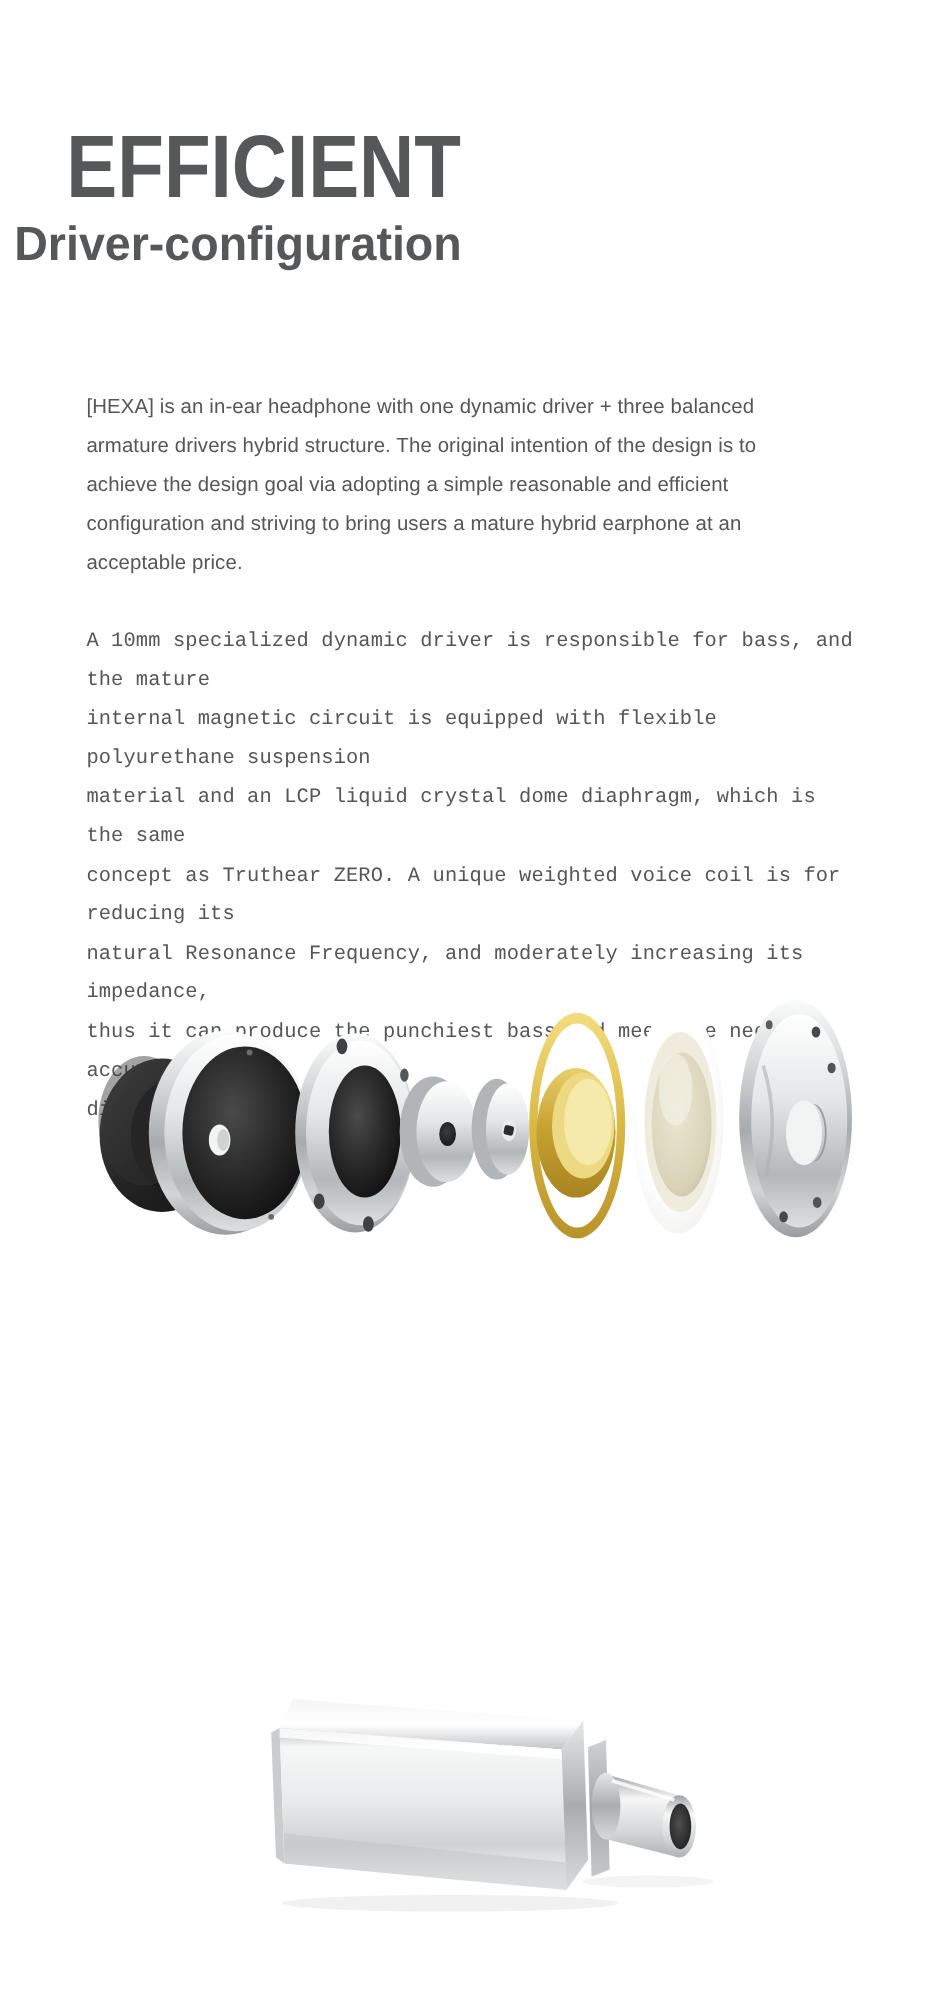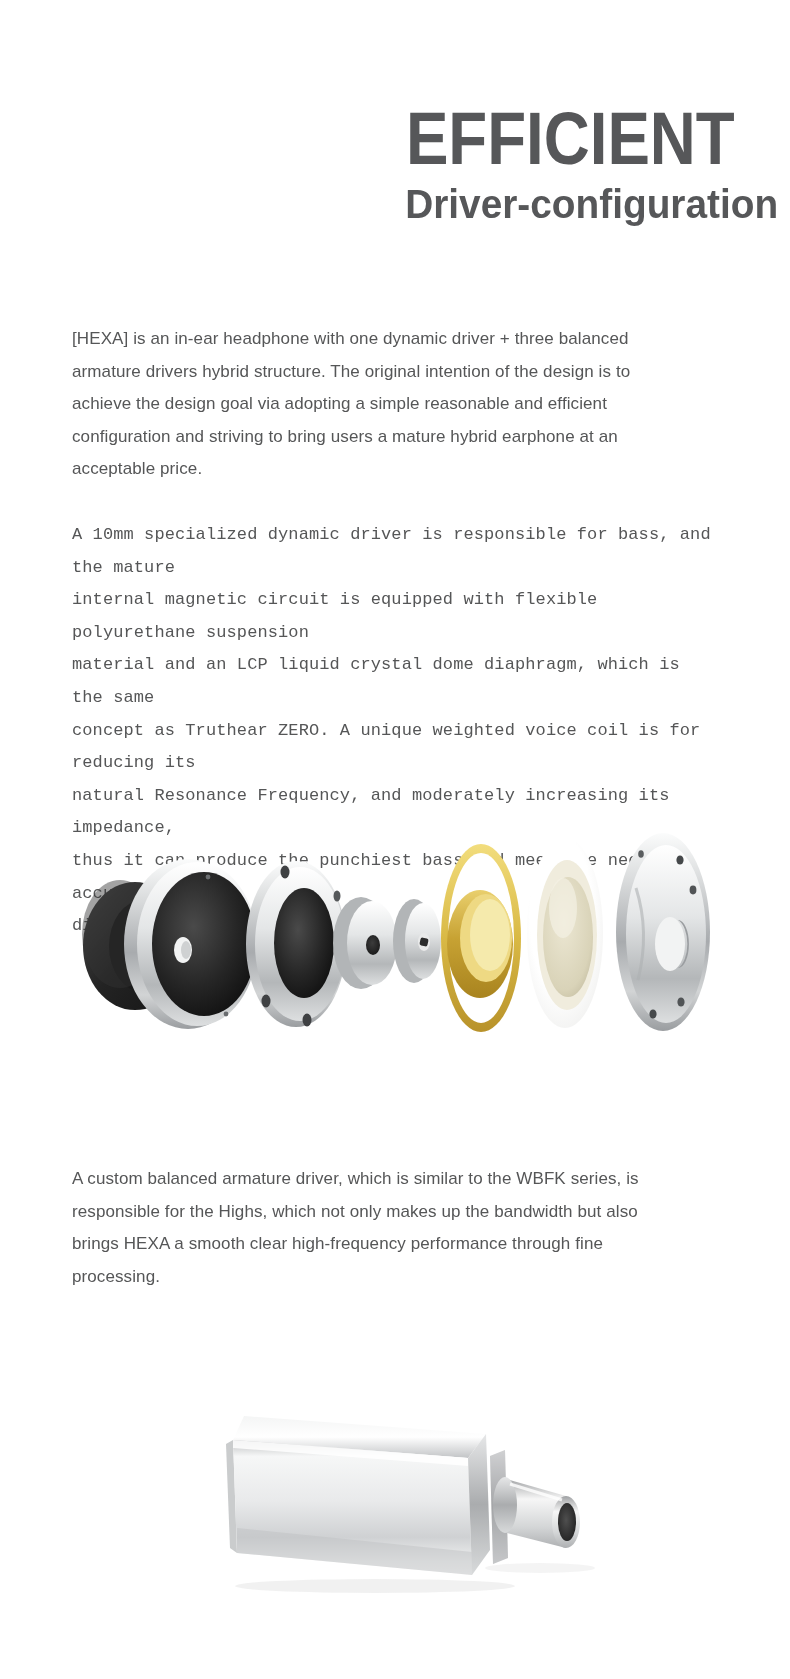--- a/index.html
+++ b/index.html
@@ -10,21 +10,21 @@
     margin:0 auto;
     background:#ffffff;
     overflow:hidden;
     font-family:"Liberation Sans", sans-serif;
   }
   .hdr{
     position:absolute;
     top:100px;
     left:0;
     width:100%;
-    text-align:right;
+    text-align:left;
   }
   .title{
     margin:0;
     font-size:74px;
     line-height:78px;
     font-weight:700;
     color:#565759;
     letter-spacing:0px;
     transform:scaleX(0.86);
     transform-origin:center;
@@ -195,24 +195,20 @@
         <ellipse cx="600" cy="92" rx="3.6" ry="4.6" fill="#45484a"></ellipse>
         <ellipse cx="613" cy="122" rx="3.4" ry="4.4" fill="#515456"></ellipse>
         <ellipse cx="561" cy="86" rx="2.8" ry="3.8" fill="#5a5d5f"></ellipse>
         <ellipse cx="573" cy="246" rx="3.6" ry="4.6" fill="#45484a"></ellipse>
         <ellipse cx="601" cy="234" rx="3.6" ry="4.6" fill="#515456"></ellipse>
         <path d="M556 120 q14 44 2 92" stroke="#aeb1b3" stroke-width="3" fill="none" opacity="0.6"></path>
       </g>
     </svg>
   </figure>
 
-  <p class="para para-3">A custom balanced armature driver, which is similar to the WBFK series, is
-responsible for the Highs, which not only makes up the bandwidth but also
-brings HEXA a smooth clear high-frequency performance through fine
-processing.</p>
 
   <figure class="fig fig-ba">
     <svg width="390" height="200" viewBox="0 0 390 200" xmlns="http://www.w3.org/2000/svg">
       <defs>
         <linearGradient id="chromeTop" x1="0" y1="0" x2="0" y2="1">
           <stop offset="0" stop-color="#f4f5f5"></stop>
             <stop offset="0.5" stop-color="#ffffff"></stop>
           <stop offset="1" stop-color="#c2c4c6"></stop>
         </linearGradient>
         <linearGradient id="chromeFront" x1="0" y1="0" x2="0" y2="1">

